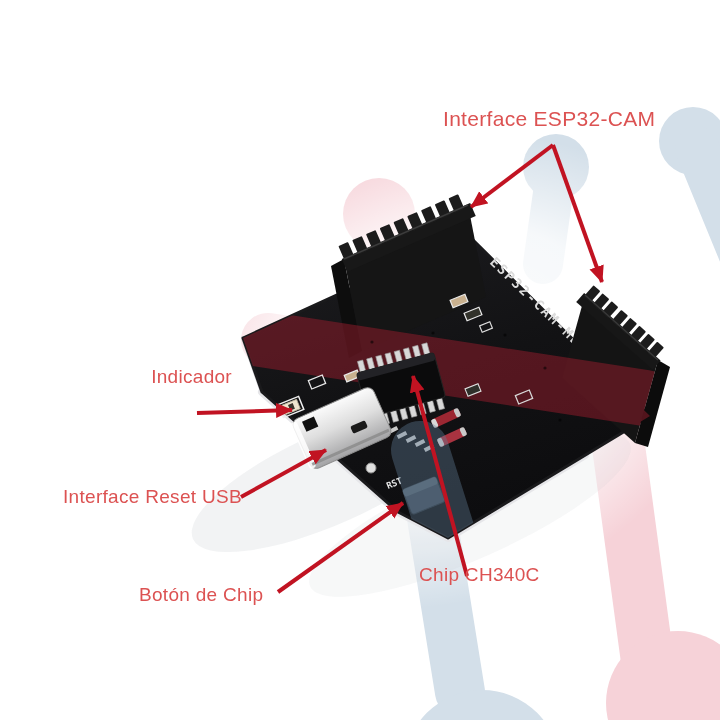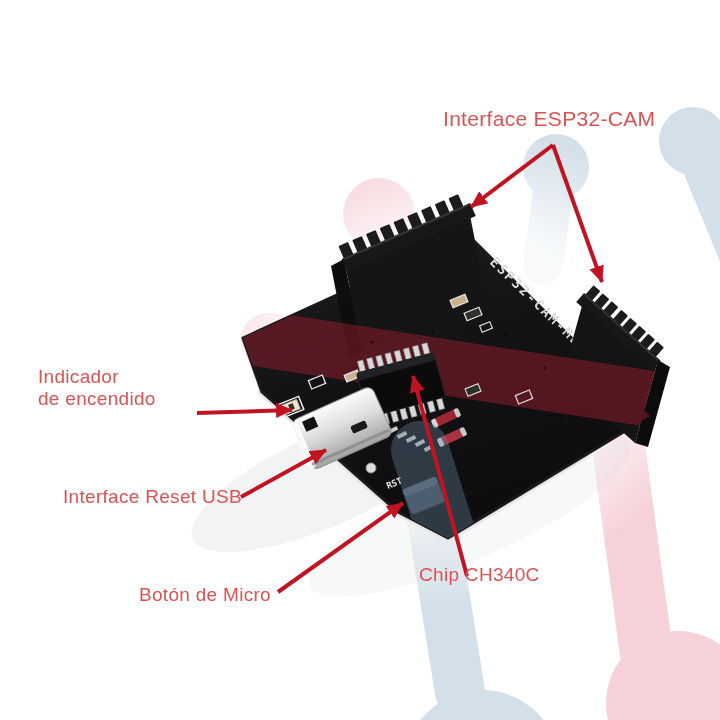--- a/index.html
+++ b/index.html
@@ -6,21 +6,21 @@
   .canvas {
     position:relative; width:720px; height:720px; background:#ffffff;
     overflow:hidden; font-family:"Liberation Sans", sans-serif;
   }
   .scene { position:absolute; left:0; top:0; }
   .lbl {
     position:absolute; color:#dc5252; letter-spacing:0.3px;
     font-family:"Liberation Sans", sans-serif; font-weight:500;
   }
   .lbl-esp   { left:443px; top:107px; width:220px; text-align:left; font-size:21px; }
-  .lbl-power { left:38px;  top:366px; width:185px; text-align:left; font-size:19px; line-height:22px; }
+  .lbl-power { left:47px;  top:366px; width:185px; text-align:right; font-size:19px; line-height:22px; }
   .lbl-usb   { left:63px;  top:486px; font-size:19px; }
   .lbl-reset { left:139px; top:584px; font-size:19px; }
   .lbl-chip  { left:419px; top:564px; font-size:19px; }
 </style>
 </head>
 <body>
 
 <div class="canvas">
 
   <svg class="scene" width="720" height="720" viewBox="0 0 720 720">
@@ -252,21 +252,20 @@
       <line x1="241" y1="497" x2="326" y2="450" marker-end="url(#ah)"></line>
       <line x1="278" y1="592" x2="403" y2="503" marker-end="url(#ah)"></line>
       <line x1="467" y1="576" x2="413" y2="376" marker-end="url(#ah)"></line>
     </g>
   </svg>
 
   <div class="lbl lbl-esp">Interface ESP32-CAM</div>
 
   <div class="lbl lbl-power">
     <div>Indicador</div>
-    <div>de encendido</div>
   </div>
 
   <div class="lbl lbl-usb">Interface Reset USB</div>
 
-  <div class="lbl lbl-reset">Botón de Micro</div>
+  <div class="lbl lbl-reset">Botón de Chip</div>
 
   <div class="lbl lbl-chip">Chip CH340C</div>
 </div>
 
 </body></html>

